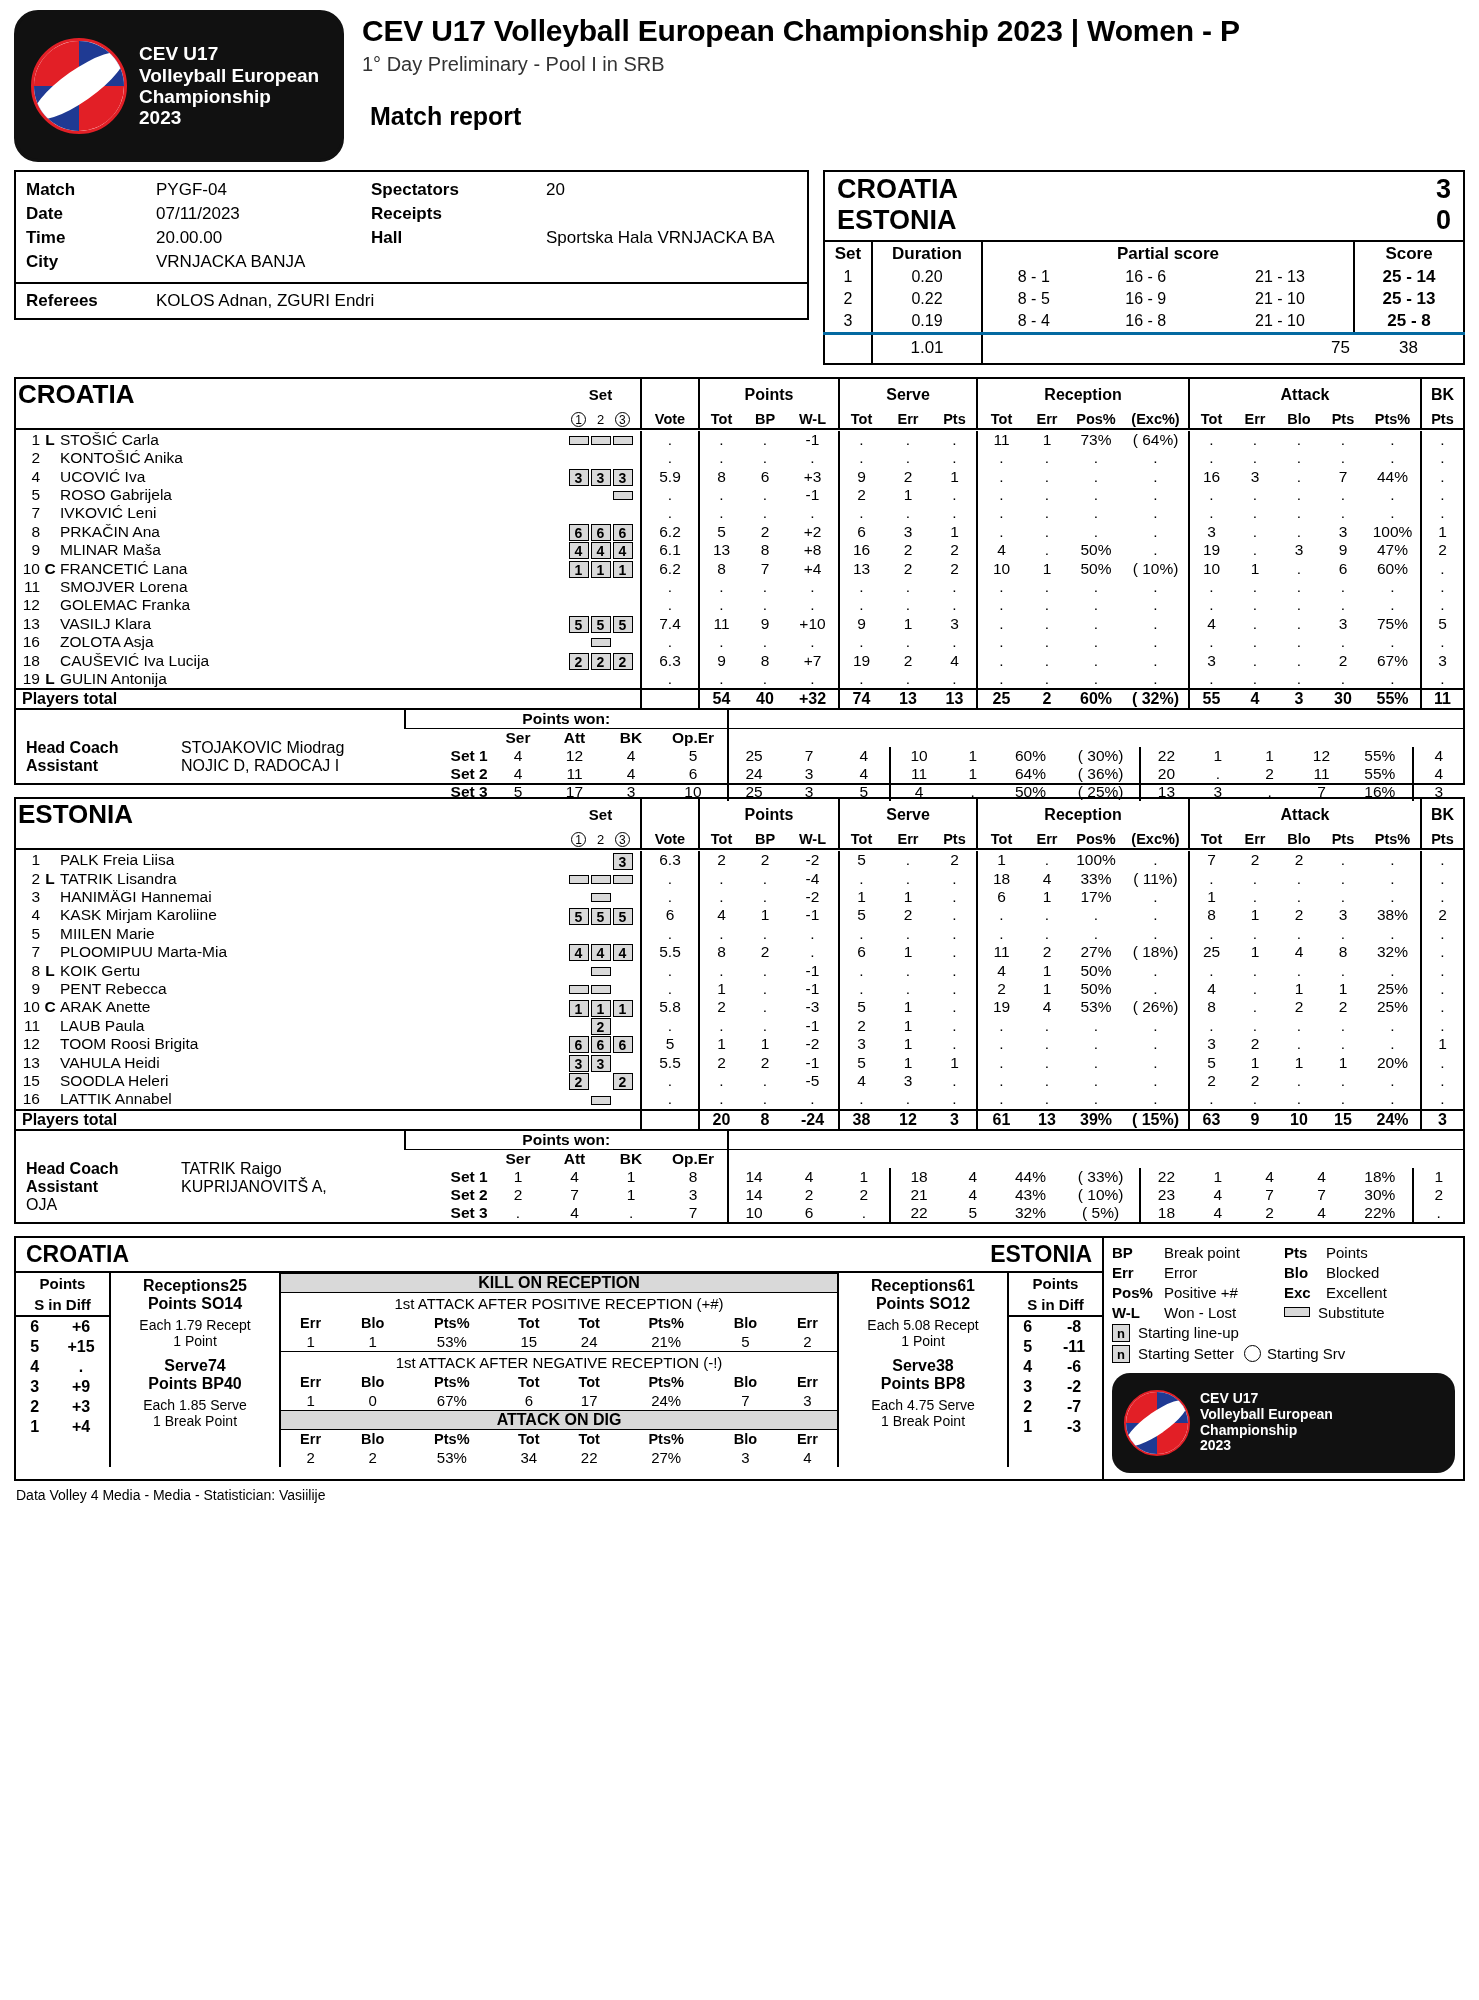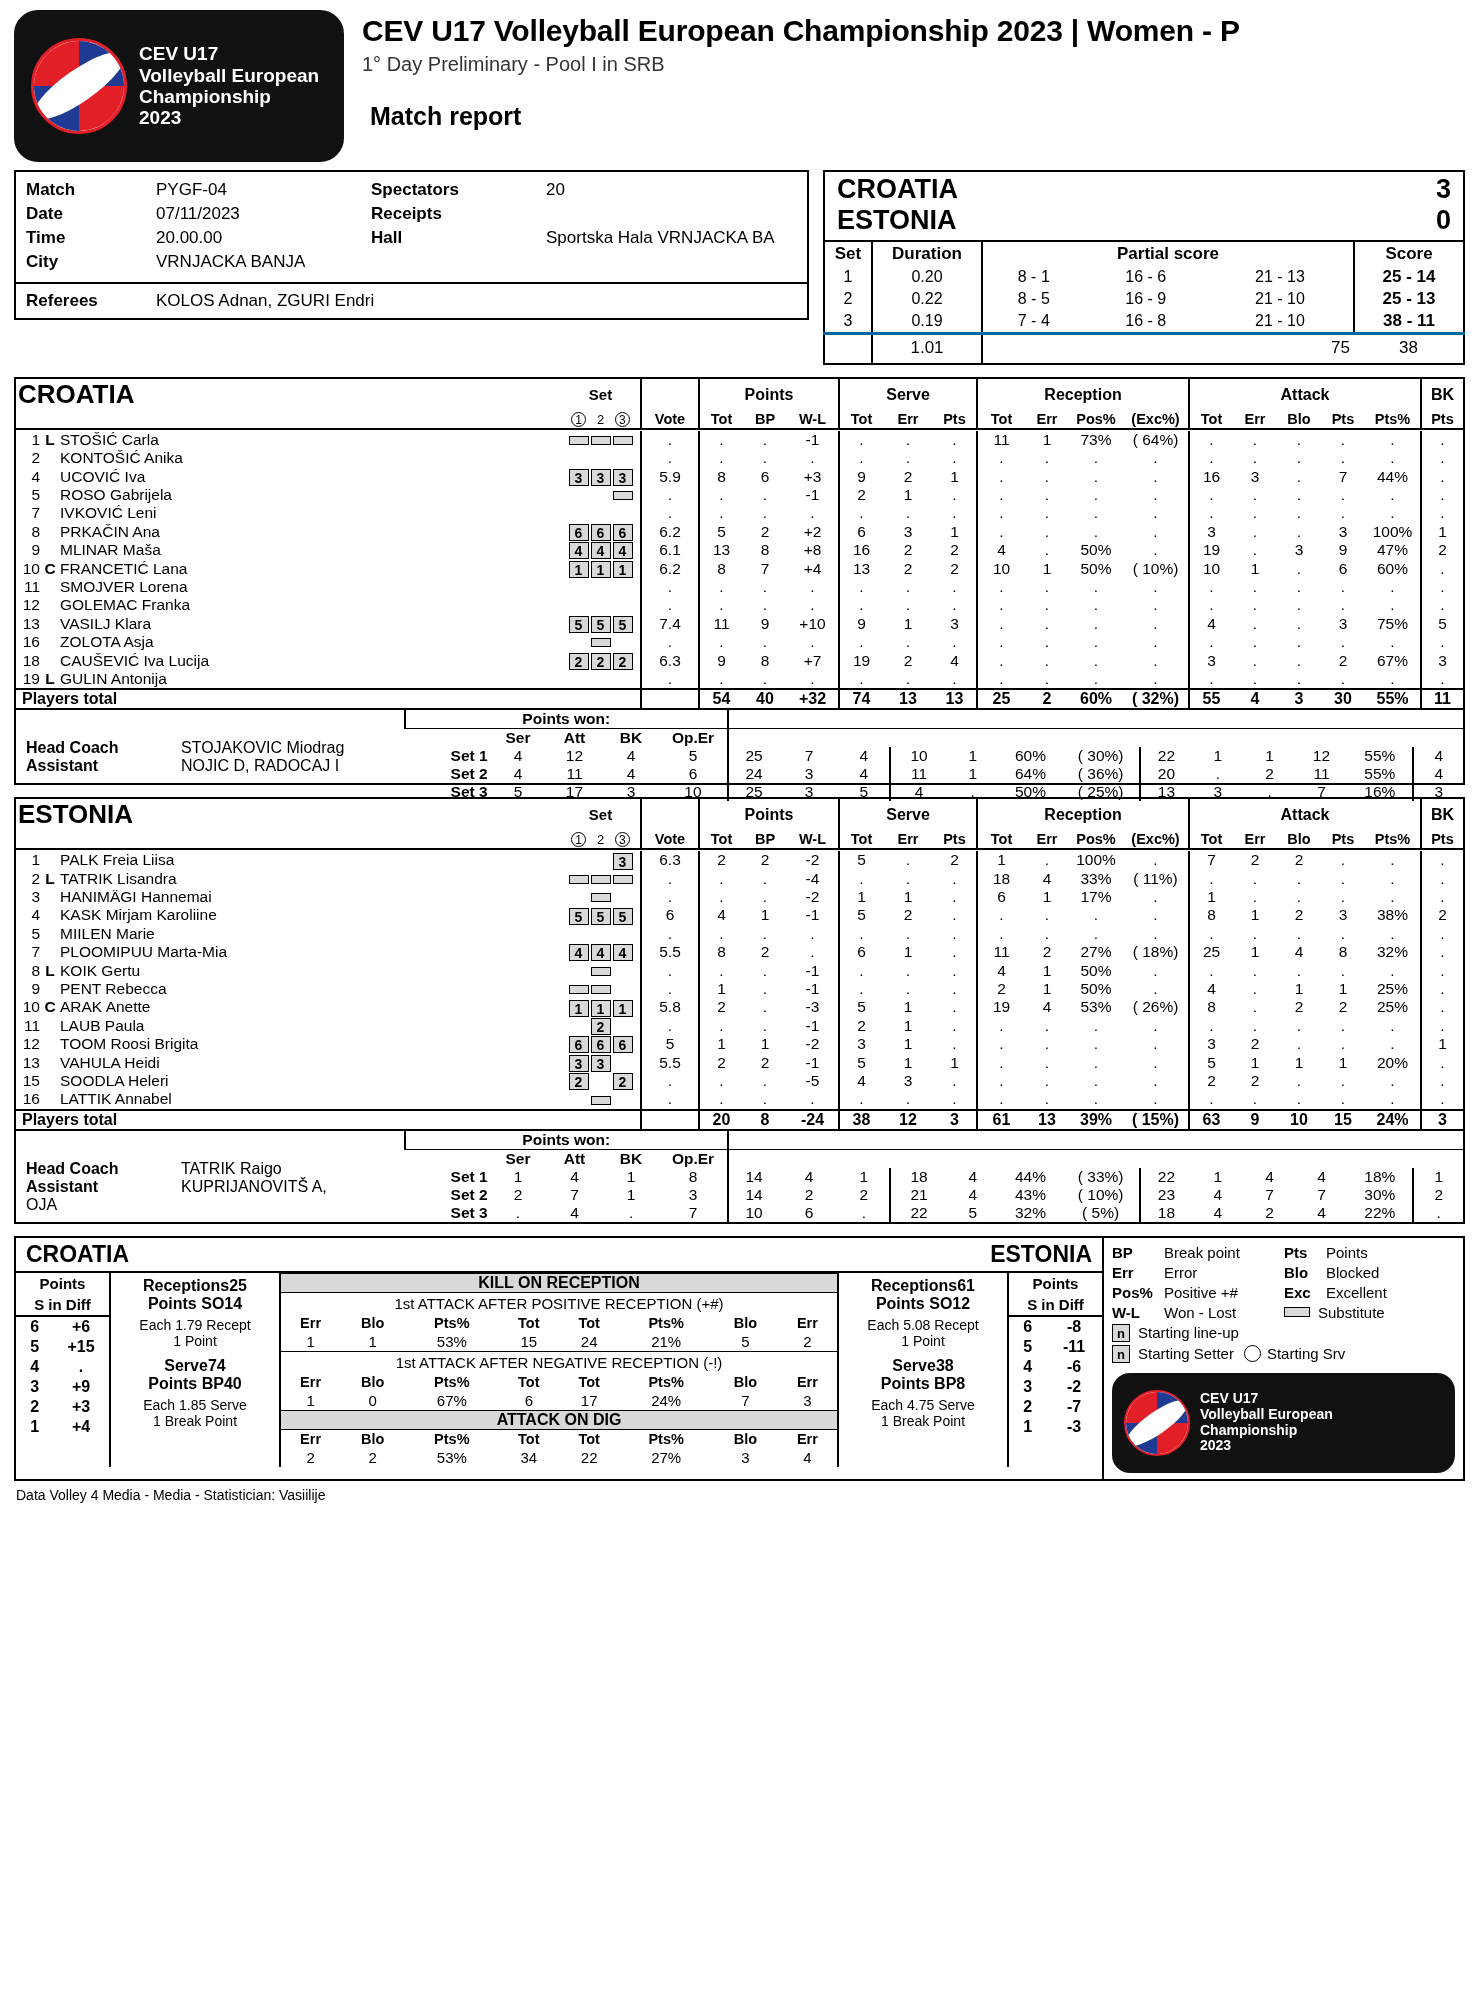--- a/index.html
+++ b/index.html
@@ -241,24 +241,24 @@
           <td class="c">2</td>
           <td class="c divv">0.22</td>
           <td class="c divv">8 - 5</td>
           <td class="c">16 - 9</td>
           <td class="c">21 - 10</td>
           <td class="sc divv">25 - 13</td>
         </tr>
         <tr>
           <td class="c">3</td>
           <td class="c divv">0.19</td>
-          <td class="c divv">7 - 4</td>
+          <td class="c divv">8 - 4</td>
           <td class="c">16 - 8</td>
           <td class="c">21 - 10</td>
-          <td class="sc divv">38 - 11</td>
+          <td class="sc divv">25 - 8</td>
         </tr>
         <tr class="totrow">
           <td></td>
           <td class="c divv">1.01</td>
           <td class="divv"></td>
               <td></td>
           <td class="r">75</td>
           <td class="c">38</td>
         </tr>
       </tbody>

